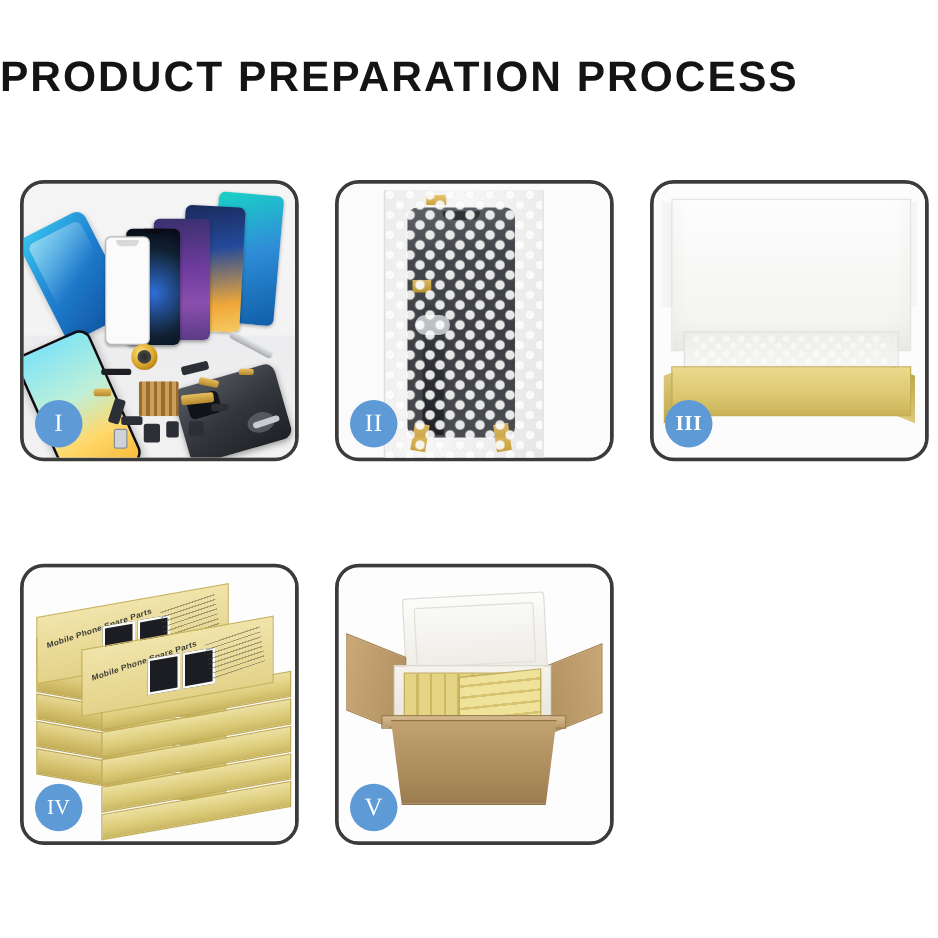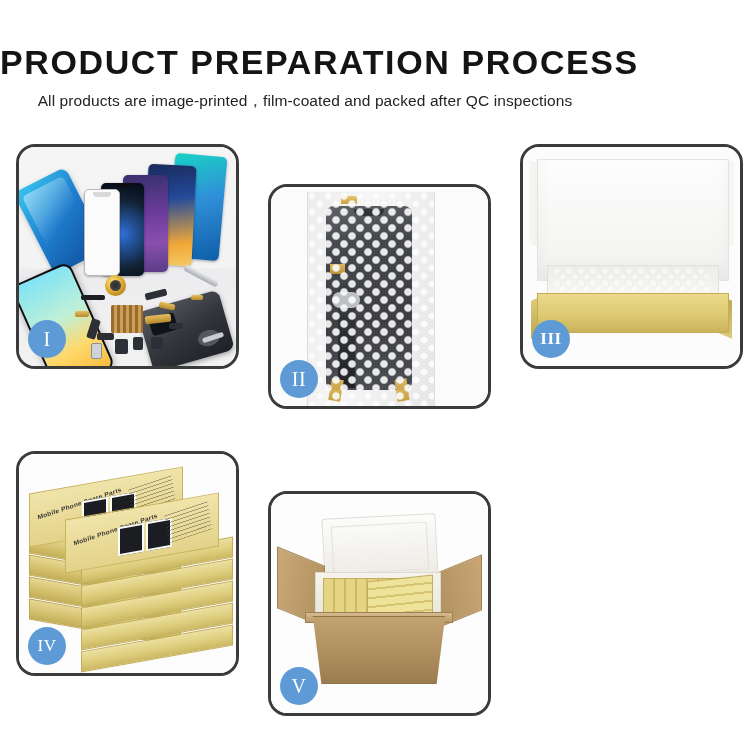--- a/index.html
+++ b/index.html
@@ -58,21 +58,21 @@
     position: absolute;
     width: 223px;
     height: 225px;
     border: 3px solid #3b3b3c;
     border-radius: 19px;
     background: #fdfdfd;
     box-sizing: border-box;
     overflow: hidden;
   }
   .panel.c0 { left: 16px; }
-  .panel.c1 { left: 268px; margin-top: 40px; }
+  .panel.c1 { left: 268px; }
   .panel.c2 { left: 520px; font-weight: bold; }
   .panel.r0 { top: 0px; }
   .panel.r1 { top: 307px; }
 
   .photo {
     position: absolute;
     left: 0; top: 0;
     width: 100%; height: 100%;
     overflow: hidden;
   }
@@ -316,21 +316,20 @@
   .p6-tape1{position:absolute;left:48px;top:92px;width:16px;height:18px;
     background:#a5854f;opacity:.85;transform:skewY(17deg);}
   .p6-tape2{position:absolute;left:48px;top:150px;width:16px;height:18px;
     background:#a5854f;opacity:.85;transform:skewY(17deg);}
 </style>
 </head>
 <body>
 
 <div class="header">
   <h1 class="title">PRODUCT PREPARATION PROCESS</h1>
-  <p class="subtitle">All products are image-printed，film-coated and packed after QC inspections</p>
 </div>
 
 <div class="grid">
 
   <div class="panel r0 c0">
     <div class="photo">
       <div class="p1-bg"></div>
       <div class="p1-film"></div>
       <div class="ph p1-s5"></div>
       <div class="ph p1-s4"></div>

